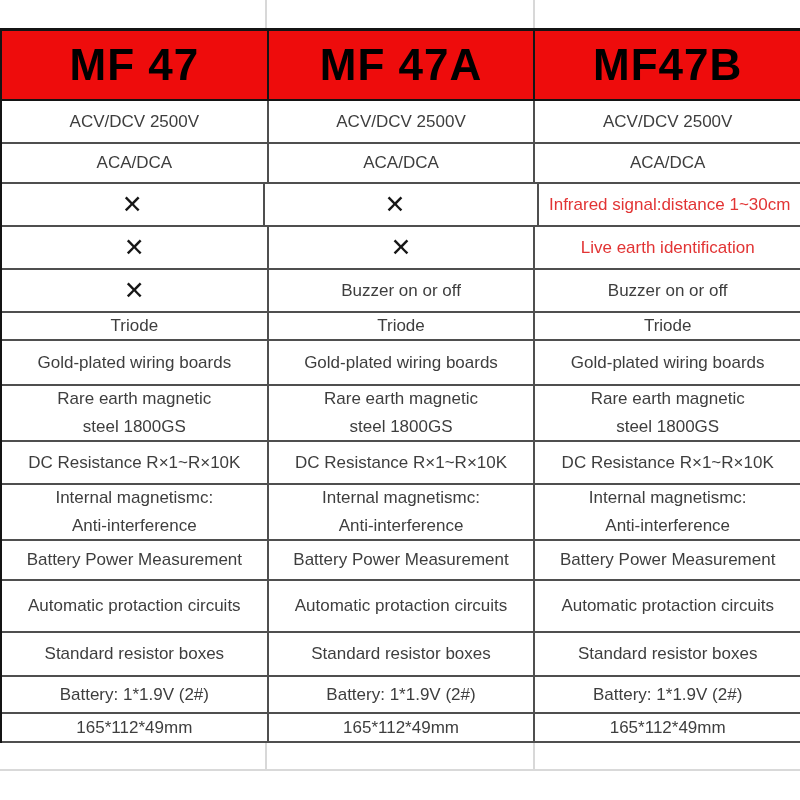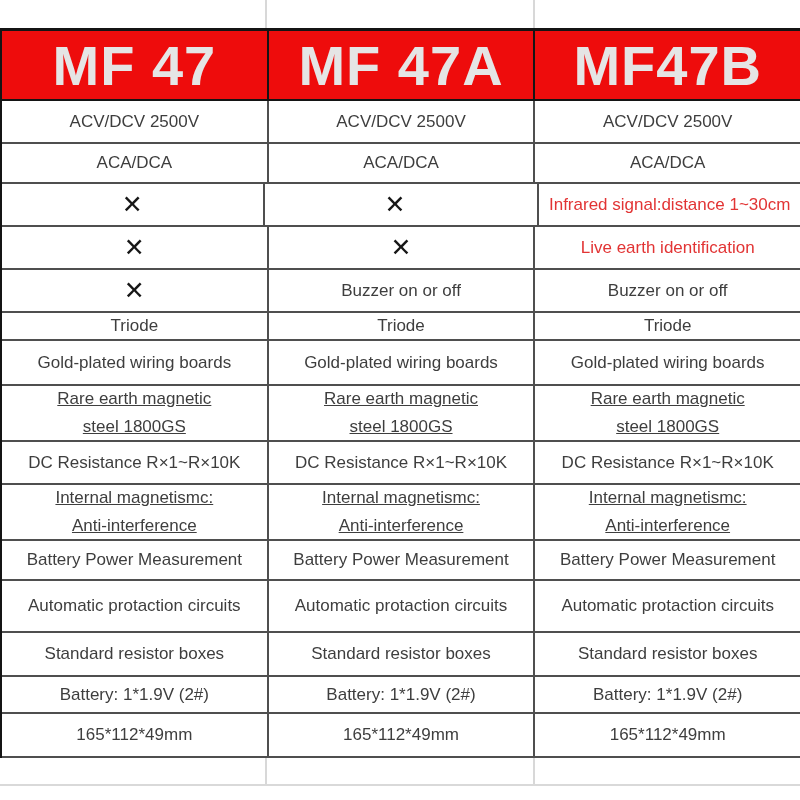--- a/index.html
+++ b/index.html
@@ -29,22 +29,22 @@
     height: 70px;
     background: #ee0c0c;
     border-bottom: 2px solid #141414;
     box-sizing: border-box;
   }
   .hcell {
     flex: 1 1 0;
     display: flex;
     align-items: center;
     justify-content: center;
-    color: #e5e5e5;
-    font-size: 56px;
+    color: #000000;
+    font-size: 44px;
     font-weight: bold;
     letter-spacing: 1px;
     box-sizing: border-box;
     text-align: center;
   }
   .hcell + .hcell { border-left: 2px solid #141414; }
 
   
   .trow {
     display: flex;
@@ -58,21 +58,21 @@
     align-items: center;
     justify-content: center;
     text-align: center;
     font-size: 17px;
     line-height: 28px;
     color: #3e3e3e;
     box-sizing: border-box;
     overflow: hidden;
   }
   .tcell + .tcell { border-left: 2px solid #4f4f4f; }
-  .tcell .line { display: block; text-decoration: underline; }
+  .tcell .line { display: block; }
 
   .x-mark {
     font-family: "DejaVu Sans", "Liberation Sans", sans-serif;
     font-size: 25px;
     font-weight: bold;
     color: #161616;
     line-height: 1;
   }
   .red-text { color: #e23434; }
   .nowrap { white-space: nowrap; margin-left: 12px; }
@@ -208,21 +208,21 @@
       <div class="tcell">Standard resistor boxes</div>
       <div class="tcell">Standard resistor boxes</div>
     </div>
 
     <div class="trow" style="height:37px">
       <div class="tcell">Battery: 1*1.9V (2#)</div>
       <div class="tcell">Battery: 1*1.9V (2#)</div>
       <div class="tcell">Battery: 1*1.9V (2#)</div>
     </div>
 
-    <div class="trow" style="height:44px">
+    <div class="trow" style="height:29px">
       <div class="tcell">165*112*49mm</div>
       <div class="tcell">165*112*49mm</div>
       <div class="tcell">165*112*49mm</div>
     </div>
 
   </div>
 
   <div class="margin-row margin-bottom">
     <div class="mcol"></div>
     <div class="mcol"></div>

